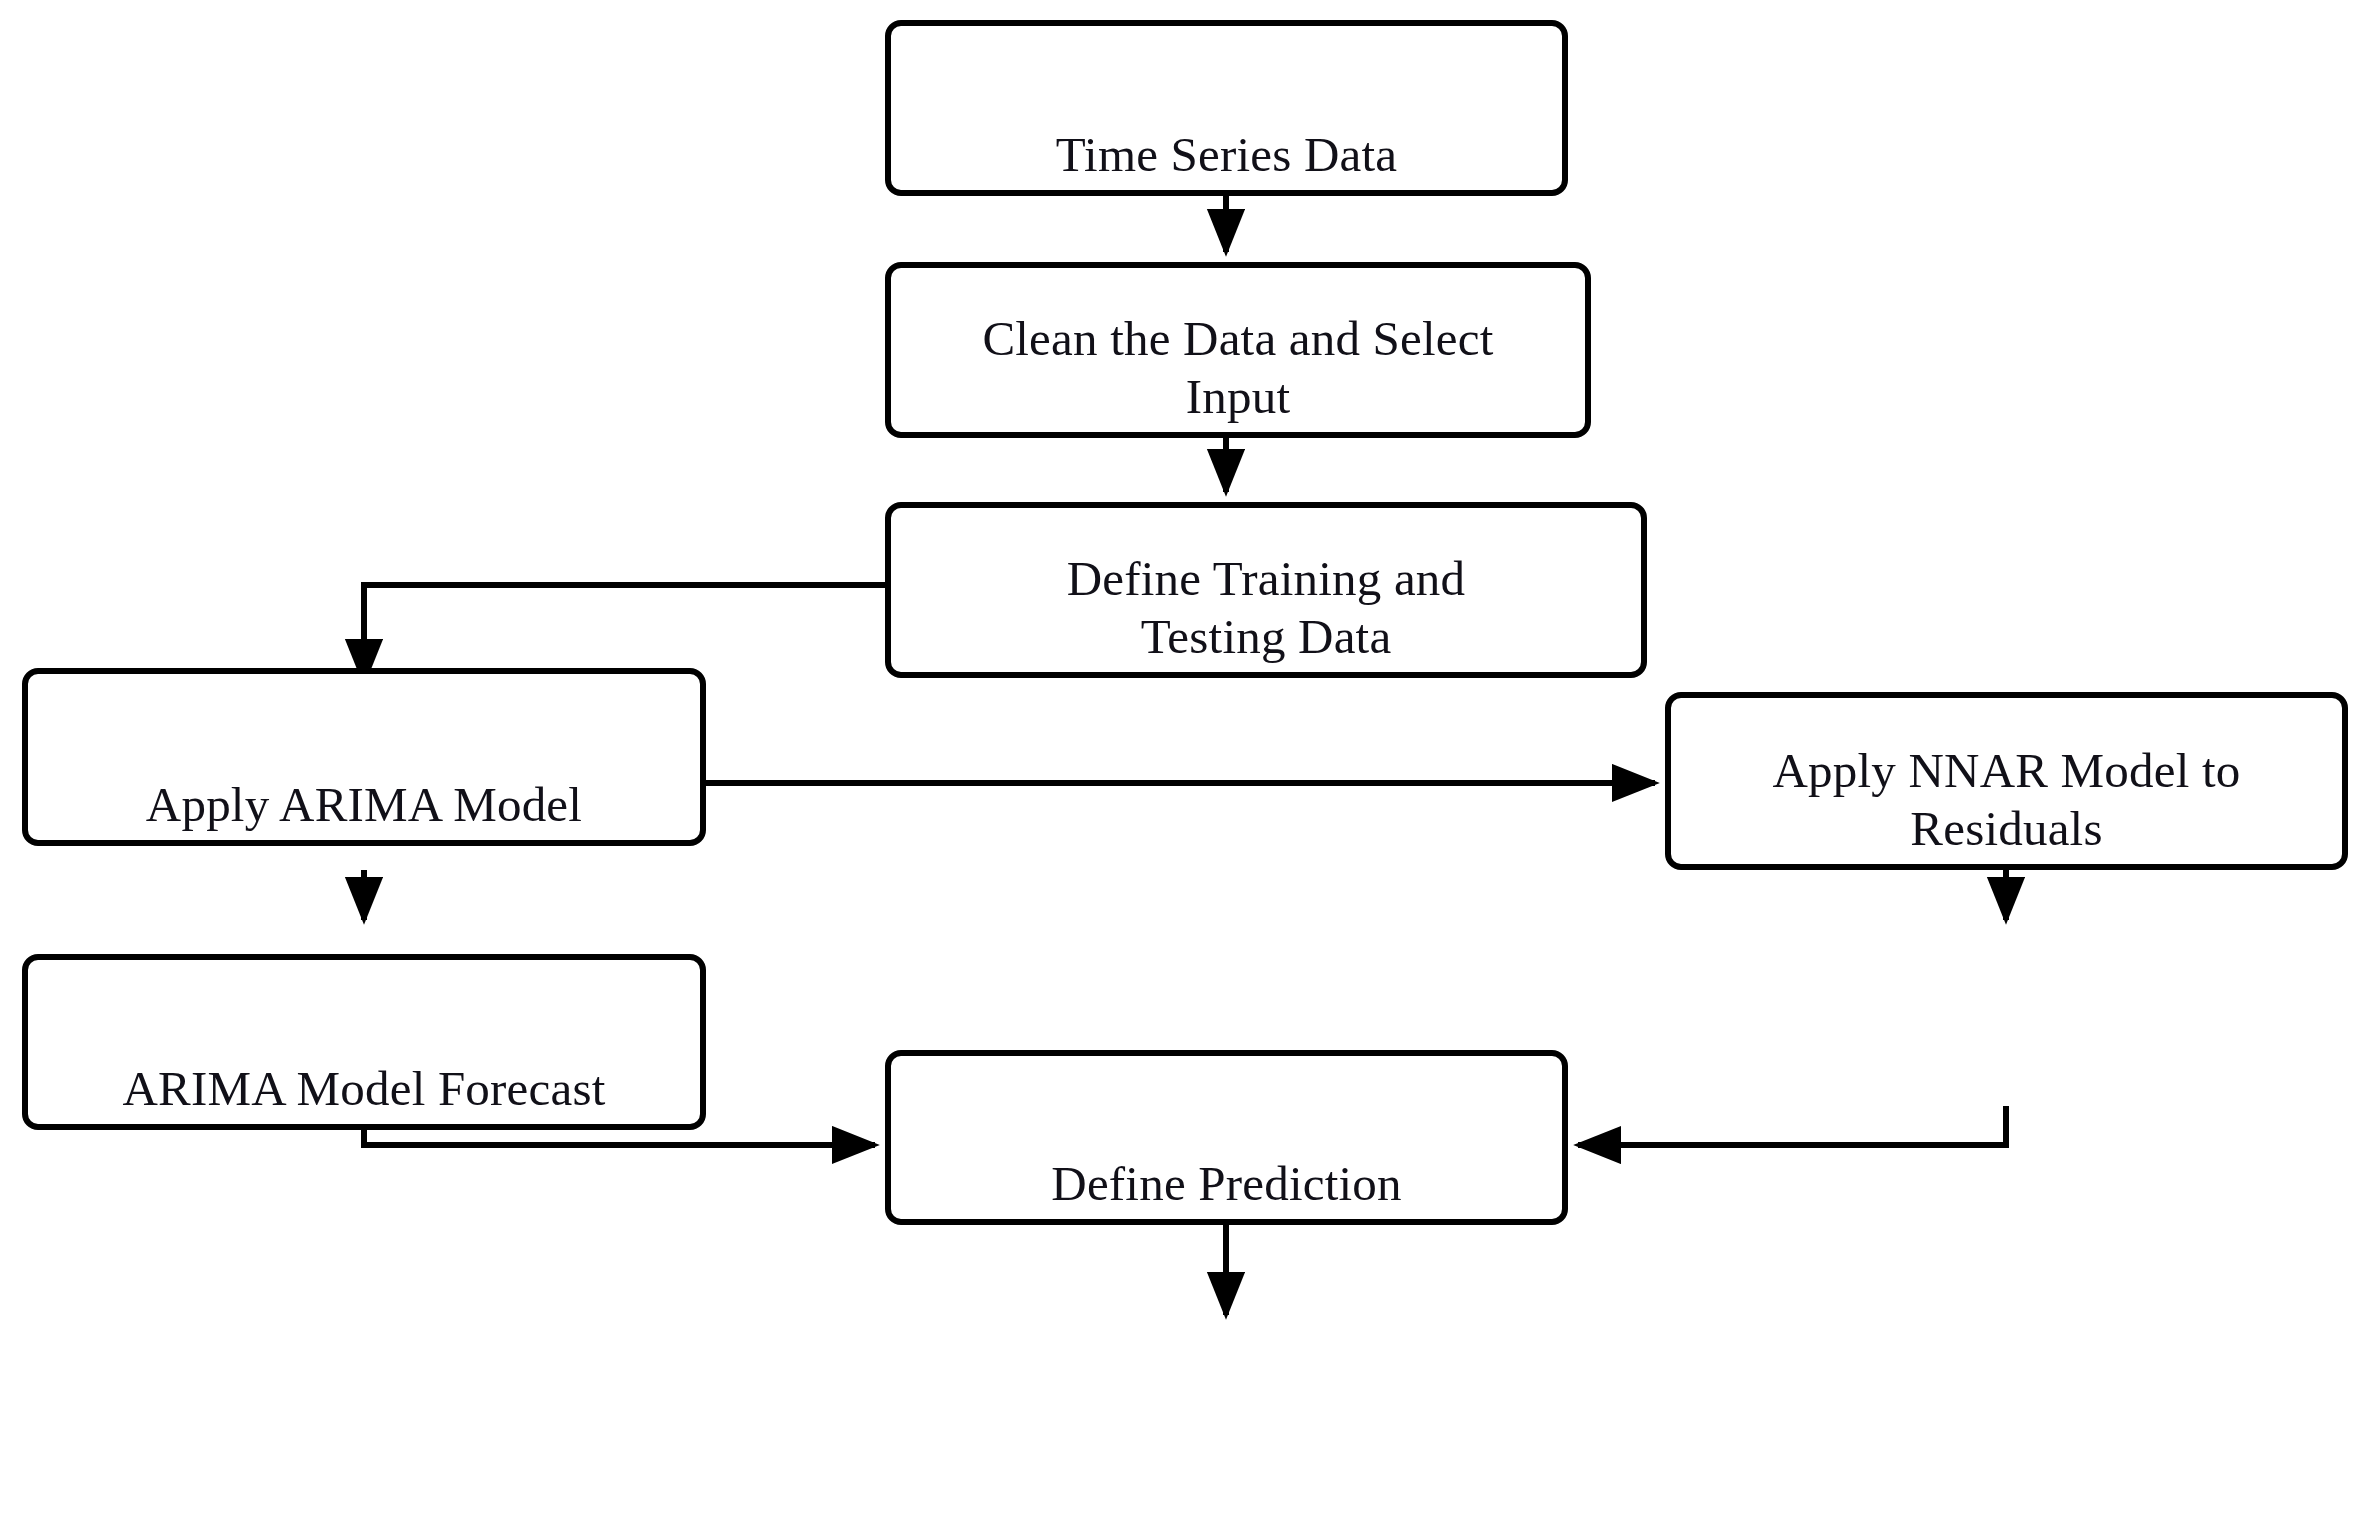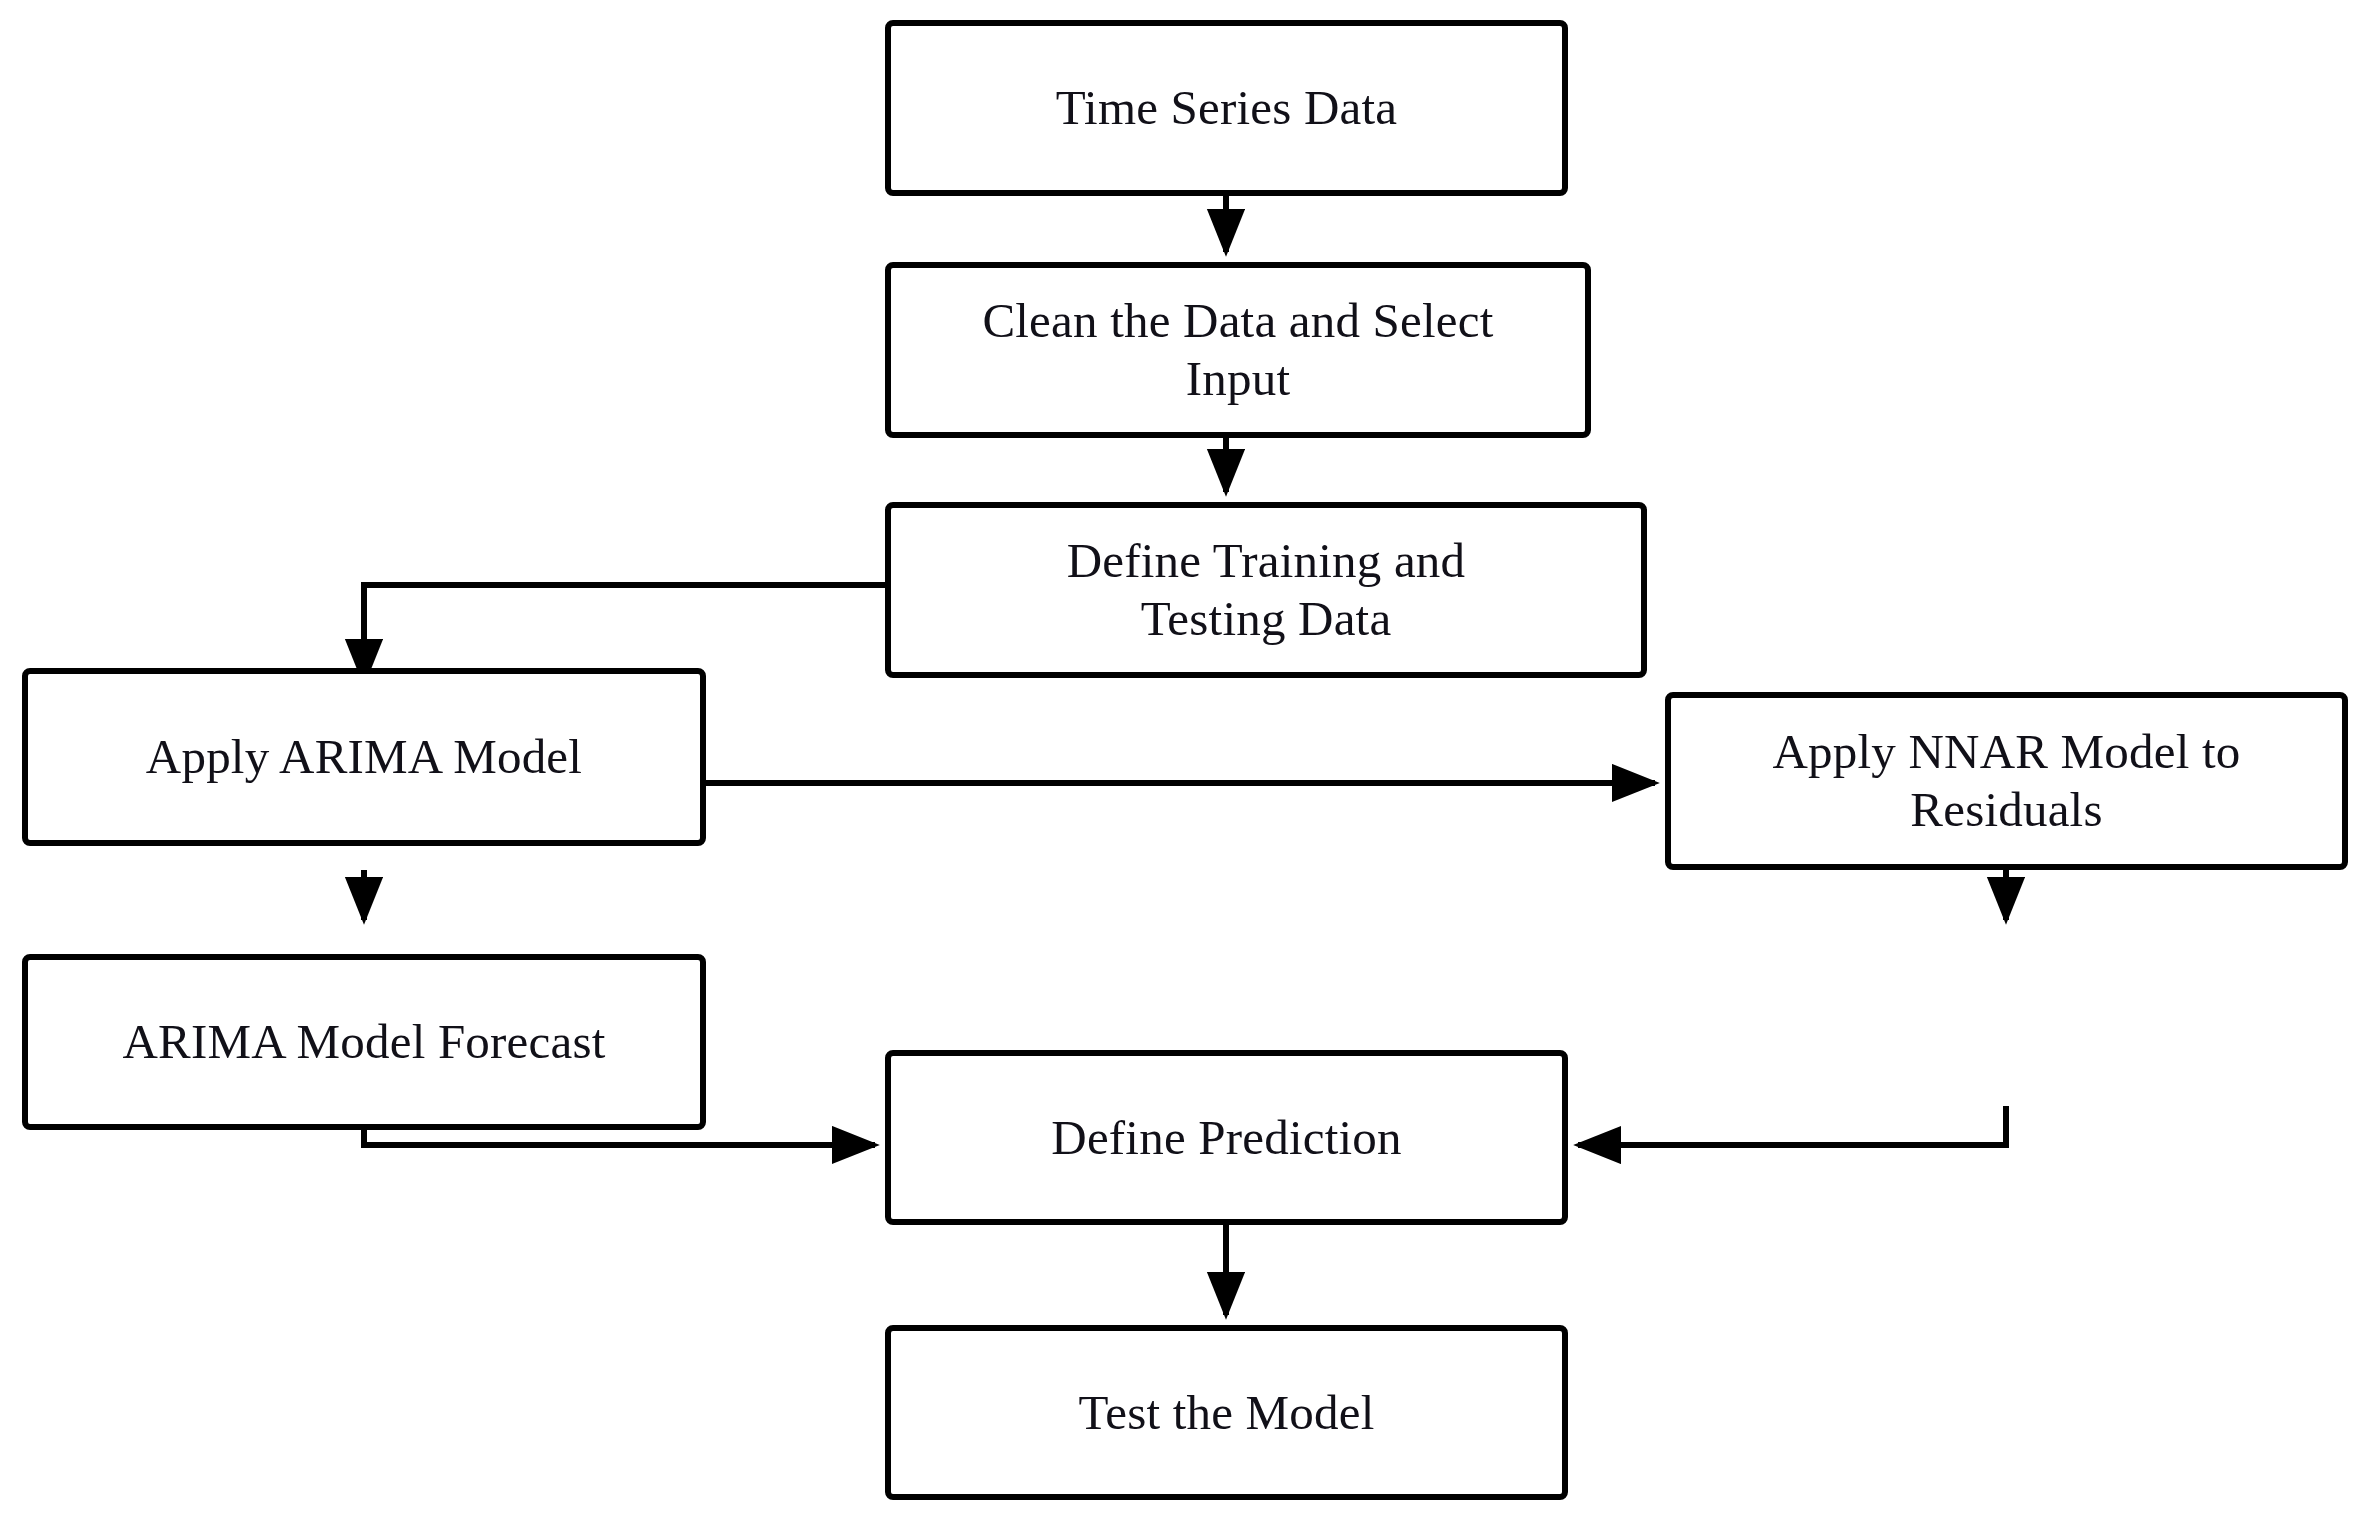--- a/index.html
+++ b/index.html
@@ -21,24 +21,24 @@
     left: 0;
     top: 0;
     width: 2368px;
     height: 1539px;
     pointer-events: none;
   }
   .node {
     position: absolute;
     box-sizing: border-box;
     border: 6px solid #000000;
-    border-radius: 8px;
+    border-radius: 16px;
     background: #ffffff;
     display: flex;
-    align-items: center;
+    align-items: flex-end;
     justify-content: center;
     text-align: center;
     color: #111018;
     font-size: 49px;
     line-height: 1.18;
     letter-spacing: 0.2px;
     padding: 6px 32px;
   }
   .node-label {
     display: block;
@@ -101,17 +101,14 @@
 
   <div class="node" style="left:22px; top:954px; width:684px; height:176px;">
     <span class="node-label">ARIMA Model Forecast</span>
   </div>
 
 
   <div class="node" style="left:885px; top:1050px; width:683px; height:175px;">
     <span class="node-label">Define Prediction</span>
   </div>
 
-  <div class="node" style="left:885px; top:1325px; width:683px; height:175px;">
-    <span class="node-label">Test the Model</span>
-  </div>
 
 </div>
 
 </body></html>

